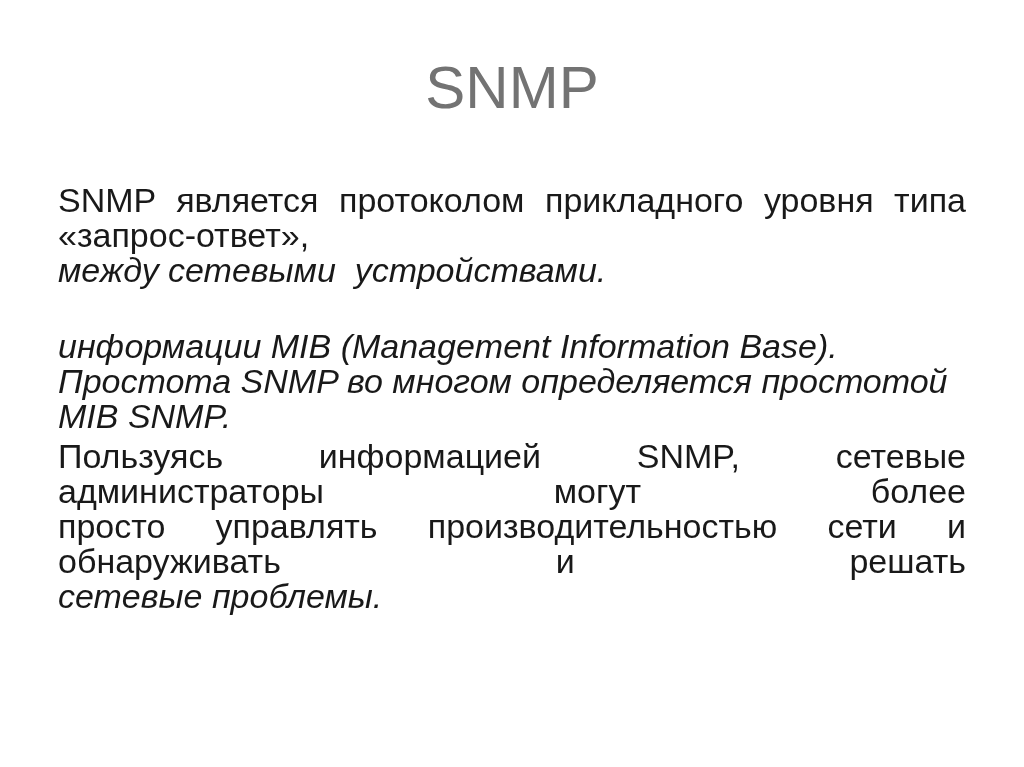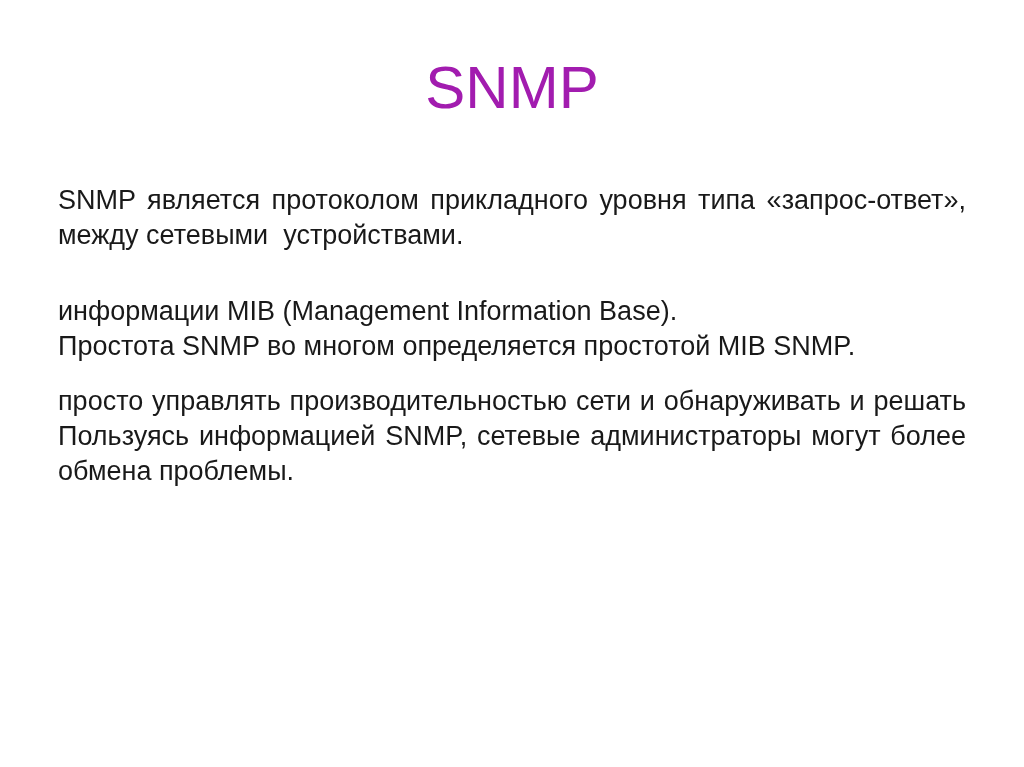--- a/index.html
+++ b/index.html
@@ -16,59 +16,60 @@
     color: #191919;
   }
   .title {
     margin: 0;
     padding-top: 56px;
     font-size: 60px;
     line-height: 64px;
     font-weight: 400;
     text-align: center;
     letter-spacing: 0px;
-    color: #a21caf;
+    color: #737373;
   }
   .body-text {
     margin: 63px 58px 0 58px;
-    font-size: 27px;
+    font-size: 34px;
     line-height: 35px;
   }
   .para {
     margin: 0;
   }
   
   .para:nth-child(1) { margin-bottom: 41px; } 
   .para:nth-child(2) { margin-bottom: 0; }
-  .para:nth-child(3) { margin-bottom: 20px; }
+  .para:nth-child(3) { margin-bottom: 5px; }
   .line {
     text-align: justify;
     text-align-last: justify;
   }
   .line.last-line {
     text-align: left;
     text-align-last: left;
     white-space: pre-wrap; 
+    font-style: italic;
   }
 </style>
 </head>
 <body>
 
 <div class="slide">
   <h1 class="title">SNMP</h1>
   <div class="body-text">
       <div class="para">
         <div class="line">SNMP является протоколом прикладного уровня типа «запрос-ответ»,</div>
         <div class="line last-line">между сетевыми  устройствами.</div>
       </div>
       <div class="para">
         <div class="line last-line">информации MIB (Management Information Base).</div>
       </div>
       <div class="para">
         <div class="line last-line">Простота SNMP во многом определяется простотой MIB SNMP.</div>
       </div>
       <div class="para">
+        <div class="line">Пользуясь информацией SNMP, сетевые администраторы могут более</div>
         <div class="line">просто управлять производительностью сети и обнаруживать  и  решать</div>
-        <div class="line">Пользуясь информацией SNMP, сетевые администраторы могут более</div>
-        <div class="line last-line">обмена проблемы.</div>
+        <div class="line last-line">сетевые проблемы.</div>
       </div>
     </div>
 </div>
 
 </body></html>

